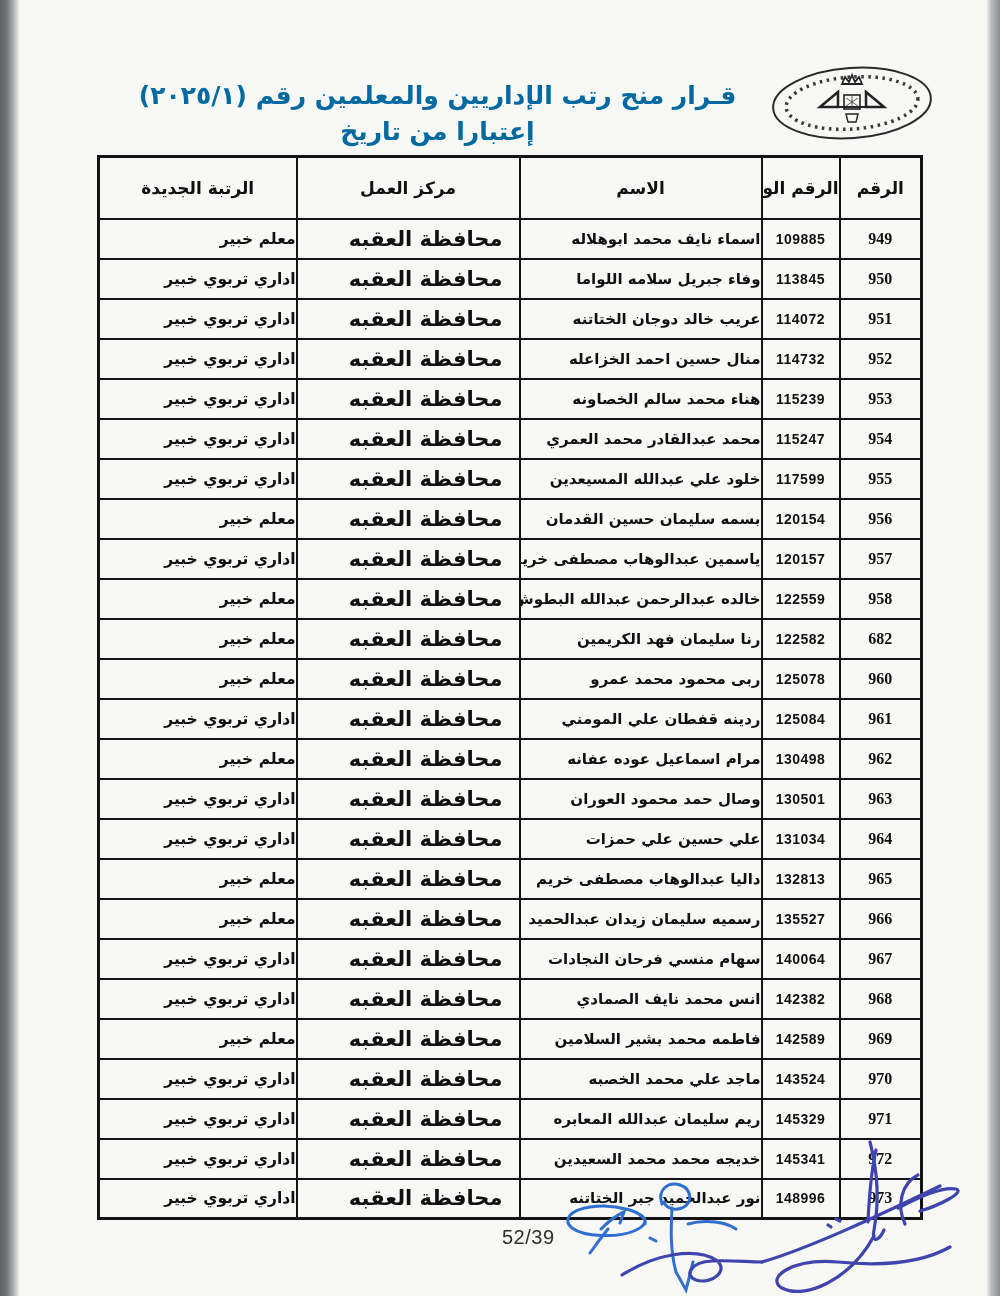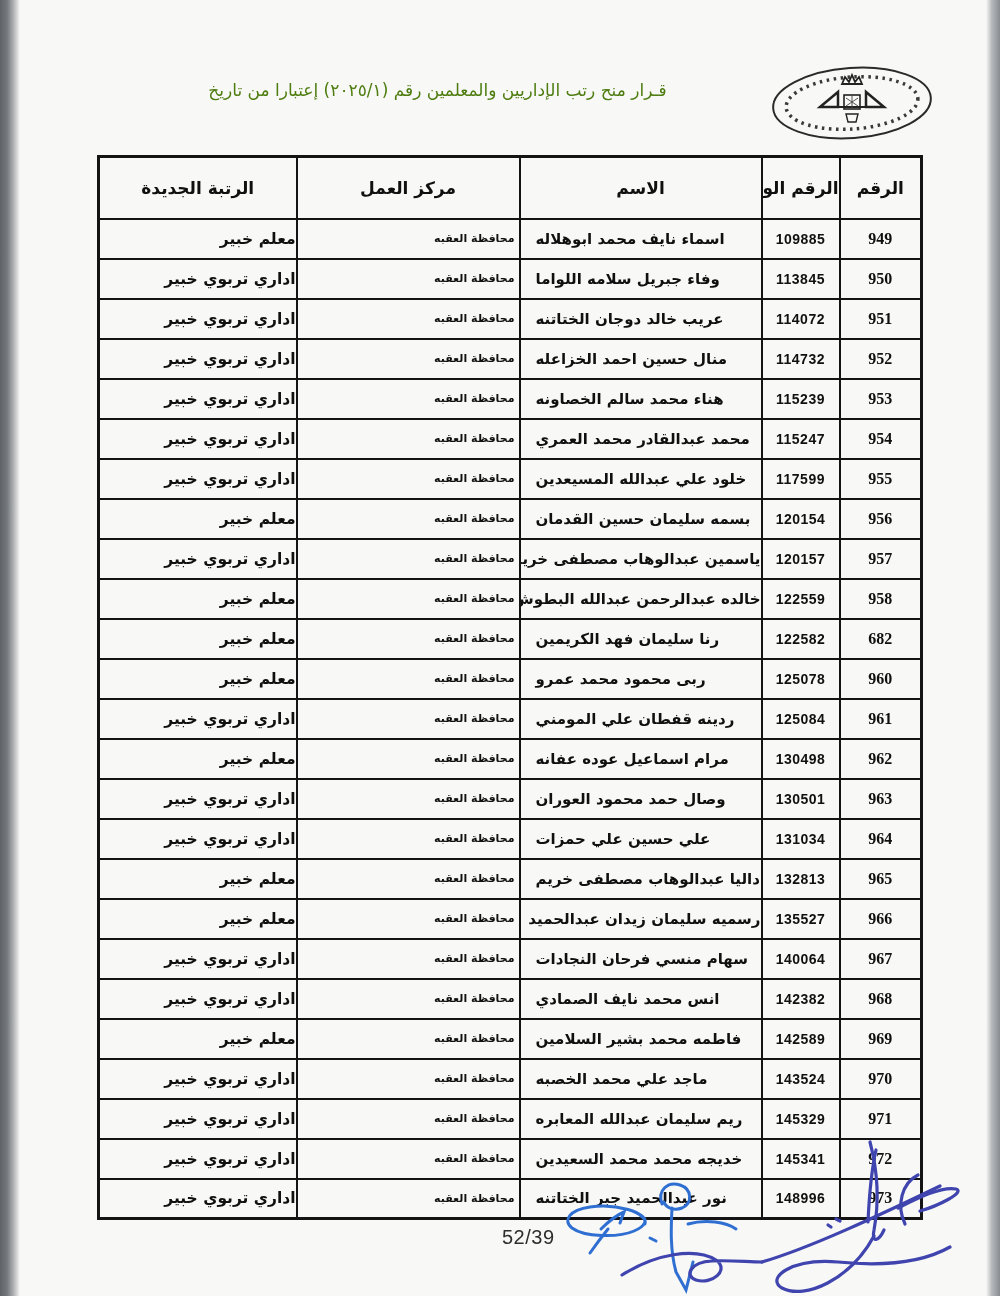--- a/index.html
+++ b/index.html
@@ -17,22 +17,22 @@
     background: linear-gradient(90deg, #5f6367 0%, #74787c 35%, #b4b6b8 70%, #f8f8f6 100%);
   }
   .edge-right {
     position: absolute; right: 0; top: 0; width: 14px; height: 1296px;
     background: linear-gradient(90deg, #f8f8f6 0%, #b7babc 40%, #888c90 100%);
   }
   
   .doc-header {
     position: absolute; top: 78px; left: 110px; width: 655px;
     direction: rtl; text-align: center;
-    font-weight: normal; color: #4d7c0f;
-    font-size: 17px; line-height: 1.45;
+    font-weight: bold; color: #0369a1;
+    font-size: 25px; line-height: 1.45;
     letter-spacing: -0.3px;
   }
   .seal {
     position: absolute; top: 62px; left: 768px; width: 168px; height: 82px;
   }
   
   .rank-table-wrap {
     position: absolute; top: 155px; left: 97px; width: 823px;
   }
   table.rank-table {
@@ -52,22 +52,22 @@
     height: 62px; font-size: 17px; text-align: center; vertical-align: middle;
   }
   table.rank-table td { height: 40px; vertical-align: middle; }
   td.col-serial {
     text-align: center; font-family: "Liberation Serif", serif; font-size: 16px;
   }
   td.col-ministry_number {
     text-align: center; font-family: Liberation Sans, sans-serif; font-size: 14px;
     letter-spacing: 0.5px;
   }
-  td.col-name { text-align: left; font-size: 15px; padding-left: 15px; }
-  td.col-work_center { text-align: right; padding-right: 4px; font-size: 11px; }
+  td.col-name { text-align: right; font-size: 15px; padding-left: 15px; }
+  td.col-work_center { text-align: right; padding-right: 16px; font-size: 21px; }
   td.col-new_rank { text-align: right; font-size: 15.5px; }
   th.h-ministry { white-space: normal; line-height: 1.2; font-size: 16.5px; }
   
   .page-number {
     position: absolute; top: 1226px; left: 487px;
     font-family: "Liberation Sans", sans-serif;
     font-size: 20px; color: #2e2e2e; letter-spacing: 0.5px; margin-left: 15px;
   }
   .signatures {
     position: absolute; left: 0; top: 0; width: 1000px; height: 1296px;

